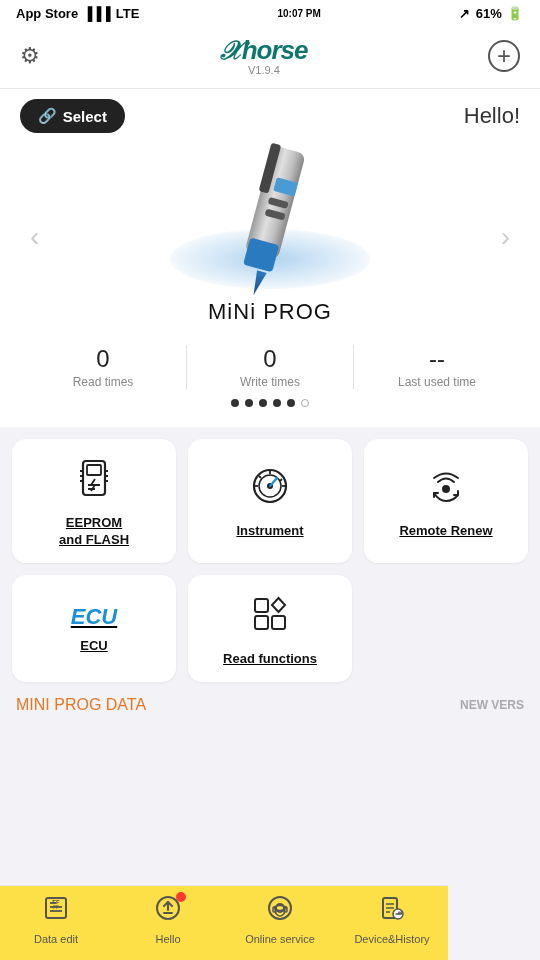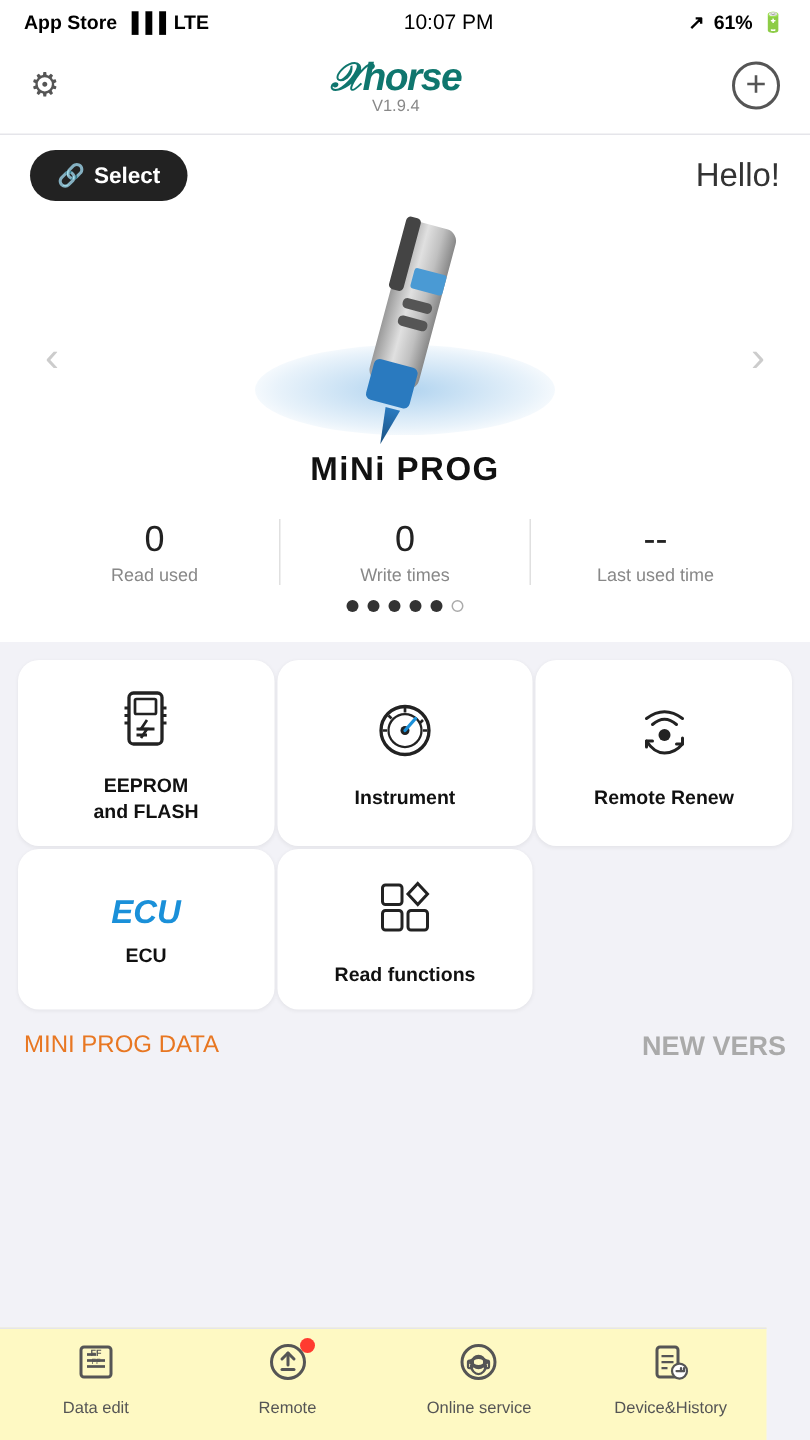--- a/index.html
+++ b/index.html
@@ -16,21 +16,21 @@
     .status-bar {
       background: #fff;
       display: flex;
       justify-content: space-between;
       align-items: center;
       padding: 6px 16px;
       font-size: 13px;
       font-weight: 600;
     }
     .status-left { display: flex; align-items: center; gap: 5px; }
-    .status-center { font-size: 14px; font-weight: 400; }
+    .status-center { font-size: 10px; font-weight: 700; }
     .status-right { display: flex; align-items: center; gap: 6px; }
 
     
     .header {
       background: #fff;
       display: flex;
       justify-content: space-between;
       align-items: center;
       padding: 8px 20px 12px;
       border-bottom: 1px solid #e5e5ea;
@@ -117,21 +117,21 @@
       color: #ccc;
       cursor: pointer;
       user-select: none;
       font-weight: 300;
     }
     .nav-arrow.left { left: 10px; }
     .nav-arrow.right { right: 10px; }
 
     .device-name {
       font-size: 22px;
-      font-weight: 700;
+      font-weight: 400;
       letter-spacing: 1px;
       color: #111;
       margin-bottom: 10px;
     }
 
     .stats-row {
       display: flex;
       justify-content: center;
       gap: 0;
       width: 100%;
@@ -174,21 +174,22 @@
     .dot.empty { background: transparent; border: 1.5px solid #aaa; }
 
     
     .functions-section {
       background: #f2f2f7;
       padding: 12px 12px 8px;
     }
     .functions-grid {
       display: grid;
       grid-template-columns: repeat(3, 1fr);
-      gap: 2px;
+      gap: 12px;
+      text-decoration: underline;
     }
     .function-card {
       background: #fff;
       border-radius: 14px;
       display: flex;
       flex-direction: column;
       align-items: center;
       justify-content: center;
       padding: 18px 8px 14px;
       cursor: pointer;
@@ -214,31 +215,31 @@
       display: flex;
       justify-content: space-between;
       align-items: center;
     }
     .data-title {
       font-size: 16px;
       font-weight: 400;
       color: #e87722;
     }
     .new-vers {
-      font-size: 18px;
+      font-size: 12px;
       font-weight: 600;
       color: #aaa;
     }
 
     
     .bottom-nav {
       position: fixed;
       bottom: 0;
-      width: 511px;
-      background: #fef9c3;
+      width: 448px;
+      background: #fde047;
       border-top: 1px solid #e5e5ea;
       display: flex;
       justify-content: space-around;
       align-items: flex-end;
       padding: 8px 0 14px;
     }
     .nav-item {
       display: flex;
       flex-direction: column;
       align-items: center;
@@ -344,21 +345,21 @@
         <rect x="40" y="100" width="30" height="28" rx="4" fill="#2a7abf" transform="rotate(15, 55, 80)"></rect>
       </svg>
     </div>
 
     <div class="device-name">MiNi PROG</div>
   </div>
 
   <div class="stats-row">
     <div class="stat-item">
       <span class="stat-value">0</span>
-      <span class="stat-label">Read used</span>
+      <span class="stat-label">Read times</span>
     </div>
     <div class="stat-item">
       <span class="stat-value">0</span>
       <span class="stat-label">Write times</span>
     </div>
     <div class="stat-item">
       <span class="stat-value">--</span>
       <span class="stat-label">Last used time</span>
     </div>
   </div>
@@ -483,21 +484,21 @@
   <div class="nav-item">
     <div class="nav-item-icon" style="position:relative;">
       <svg width="28" height="28" viewBox="0 0 28 28" fill="none">
         <circle cx="14" cy="14" r="11" stroke="#555" stroke-width="2" fill="none"></circle>
         <polyline points="14,8 14,16" stroke="#555" stroke-width="2" stroke-linecap="round"></polyline>
         <polyline points="10,12 14,8 18,12" stroke="#555" stroke-width="2" stroke-linecap="round" stroke-linejoin="round"></polyline>
         <line x1="10" y1="19" x2="18" y2="19" stroke="#555" stroke-width="2" stroke-linecap="round"></line>
       </svg>
       <div class="update-badge"></div>
     </div>
-    <span class="nav-item-label">Remote</span>
+    <span class="nav-item-label">Hello</span>
   </div>
 
   <div class="nav-item">
     <div class="nav-item-icon">
       <svg width="28" height="28" viewBox="0 0 28 28" fill="none">
         <circle cx="14" cy="14" r="11" stroke="#555" stroke-width="2" fill="none"></circle>
         <path d="M8 14 Q14 8 20 14 Q14 20 8 14" stroke="#555" stroke-width="1.8" fill="none"></path>
         <circle cx="14" cy="14" r="4" stroke="#555" stroke-width="1.8" fill="none"></circle>
 
         <path d="M9 16 C9 20 12 22 14 22 C16 22 19 20 19 16" stroke="#555" stroke-width="1.5" fill="none"></path>

